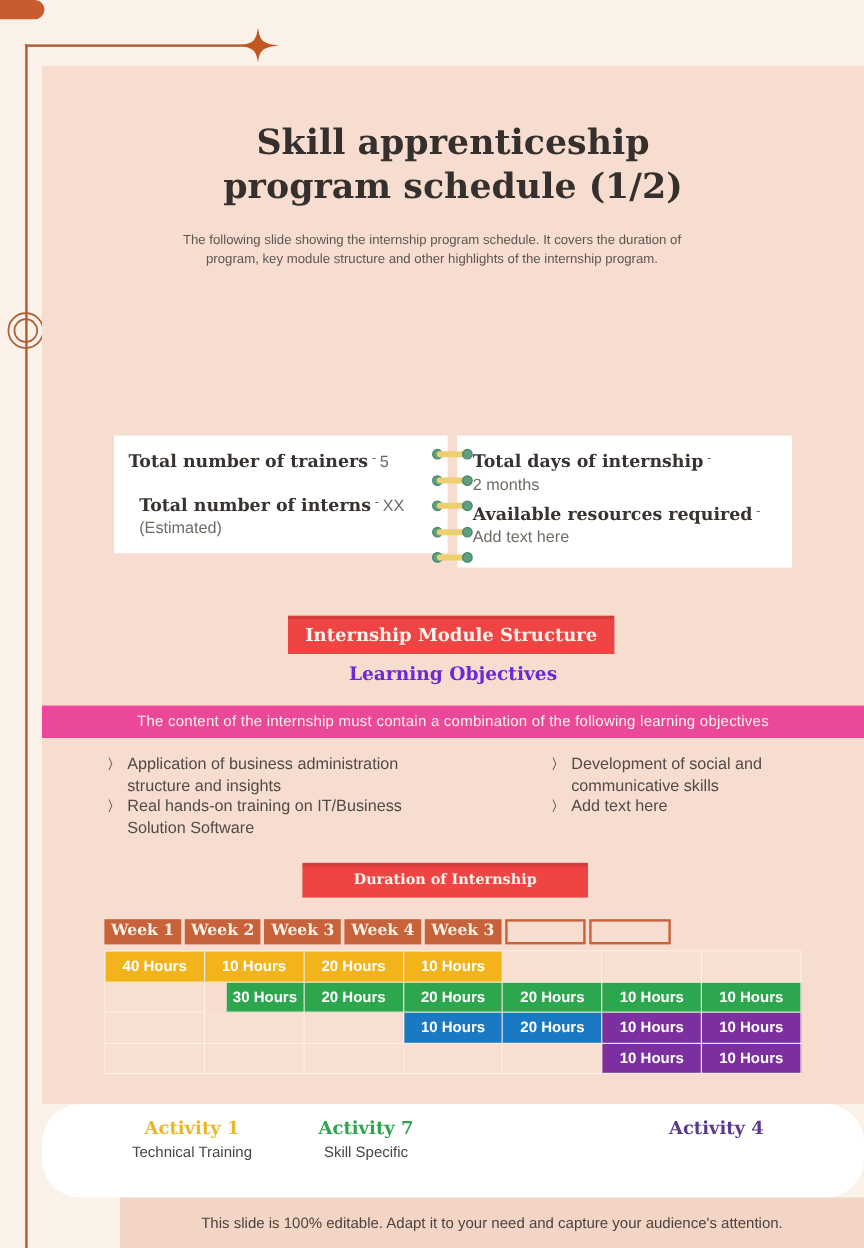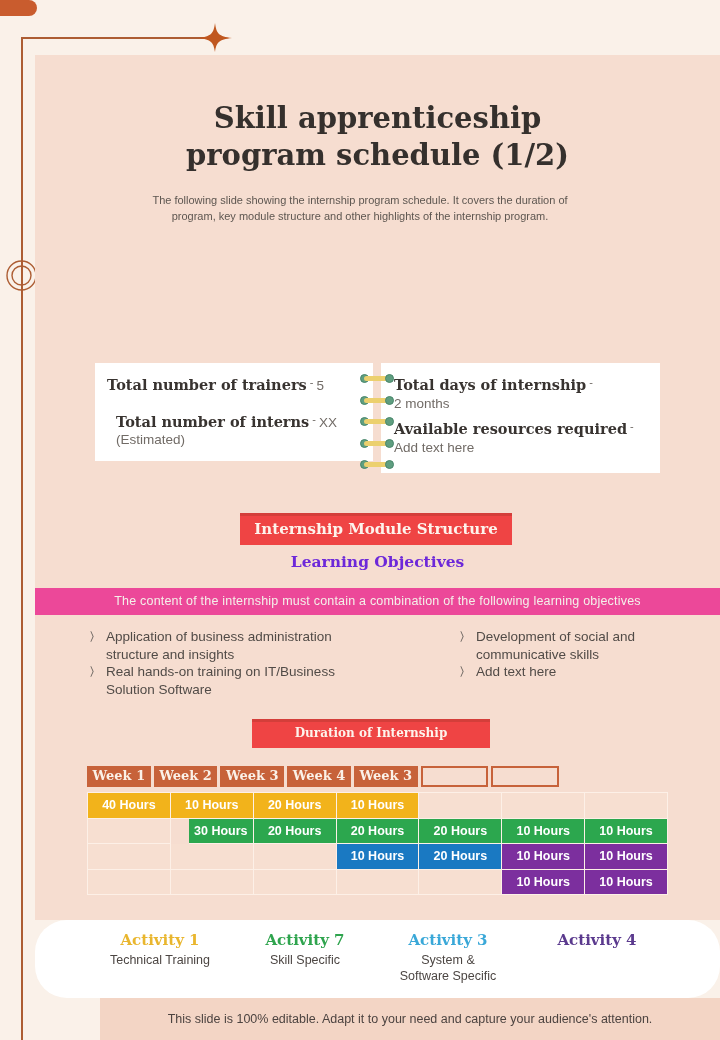--- a/index.html
+++ b/index.html
@@ -199,24 +199,20 @@
 
 <div class="abs strip" id="strip">
     <div class="legend-item" style="left: 50px;">
       <div class="legend-title" style="color: rgb(233, 182, 46);">Activity 1</div>
       <div class="legend-sub">Technical Training</div>
     </div>
     <div class="legend-item" style="left: 195px;">
       <div class="legend-title" style="color: rgb(47, 164, 78);">Activity 7</div>
       <div class="legend-sub">Skill Specific</div>
     </div>
-    <div class="legend-item" style="left: 338px;">
-      <div class="legend-title" style="color: rgb(58, 168, 216);">Activity 3</div>
-      <div class="legend-sub">System &amp;<br>Software  Specific</div>
-    </div>
     <div class="legend-item" style="left: 487px;">
       <div class="legend-title" style="color: rgb(91, 58, 142);">Activity 4</div>
     </div>
   </div>
 
 <div class="abs footer">
   <span>This slide is 100% editable. Adapt it to your need and capture your audience's attention.</span>
 </div>
 
 </body></html>

